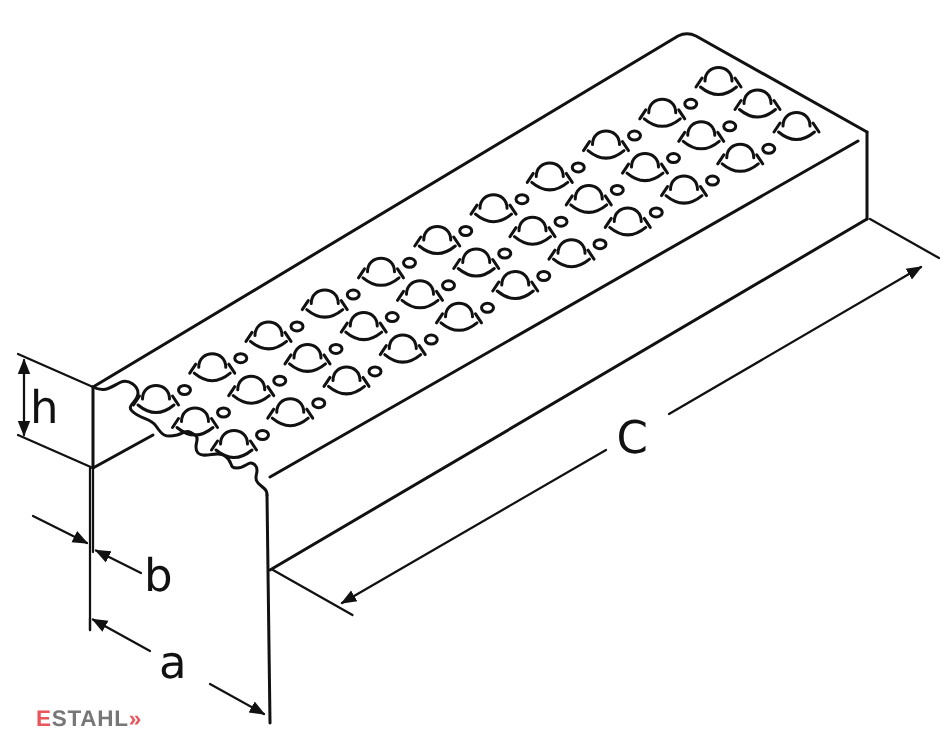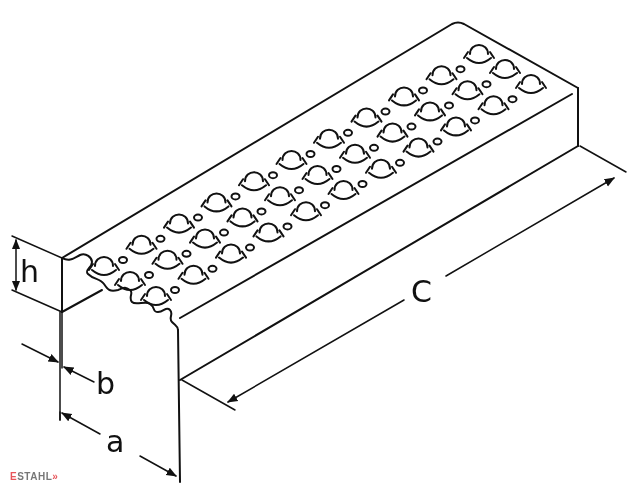--- a/index.html
+++ b/index.html
@@ -1,21 +1,21 @@
 <!DOCTYPE html>
 <html><head>
 <meta charset="utf-8">
 <style>
   html, body { margin: 0; padding: 0; background: #ffffff; }
   body { width: 634px; height: 500px; position: relative; overflow: hidden; font-family: "DejaVu Sans", sans-serif; }
   #drawing { position: absolute; left: 0; top: 0; width: 634px; height: 500px; }
   .ln { stroke: #111; stroke-width: 2; fill: none; stroke-linecap: round; stroke-linejoin: round; }
   .thin { stroke: #111; stroke-width: 1.5; fill: none; stroke-linecap: round; }
   .dimtxt { font-family: "DejaVu Sans", sans-serif; font-size: 30px; fill: #111; }
-  .logo { position: absolute; left: 10px; top: 471px; font-family: "Liberation Sans", sans-serif; font-weight: bold; font-size: 10px; letter-spacing: 0.5px; color: #777; }
+  .logo { position: absolute; left: 24px; top: 471px; font-family: "Liberation Sans", sans-serif; font-weight: bold; font-size: 15px; letter-spacing: 0.5px; color: #777; }
   .logo .e { color: #e8555a; }
   .logo .arr { color: #e8555a; letter-spacing: -3px; }
 </style>
 </head>
 <body>
 
 <svg id="drawing" viewBox="0 0 634 500" xmlns="http://www.w3.org/2000/svg">
   <defs>
     <marker id="arrow" viewBox="0 0 10 10" refX="9" refY="5" markerWidth="7" markerHeight="7" orient="auto-start-reverse">
       <path d="M0,1 L10,5 L0,9 z" fill="#111"></path>

